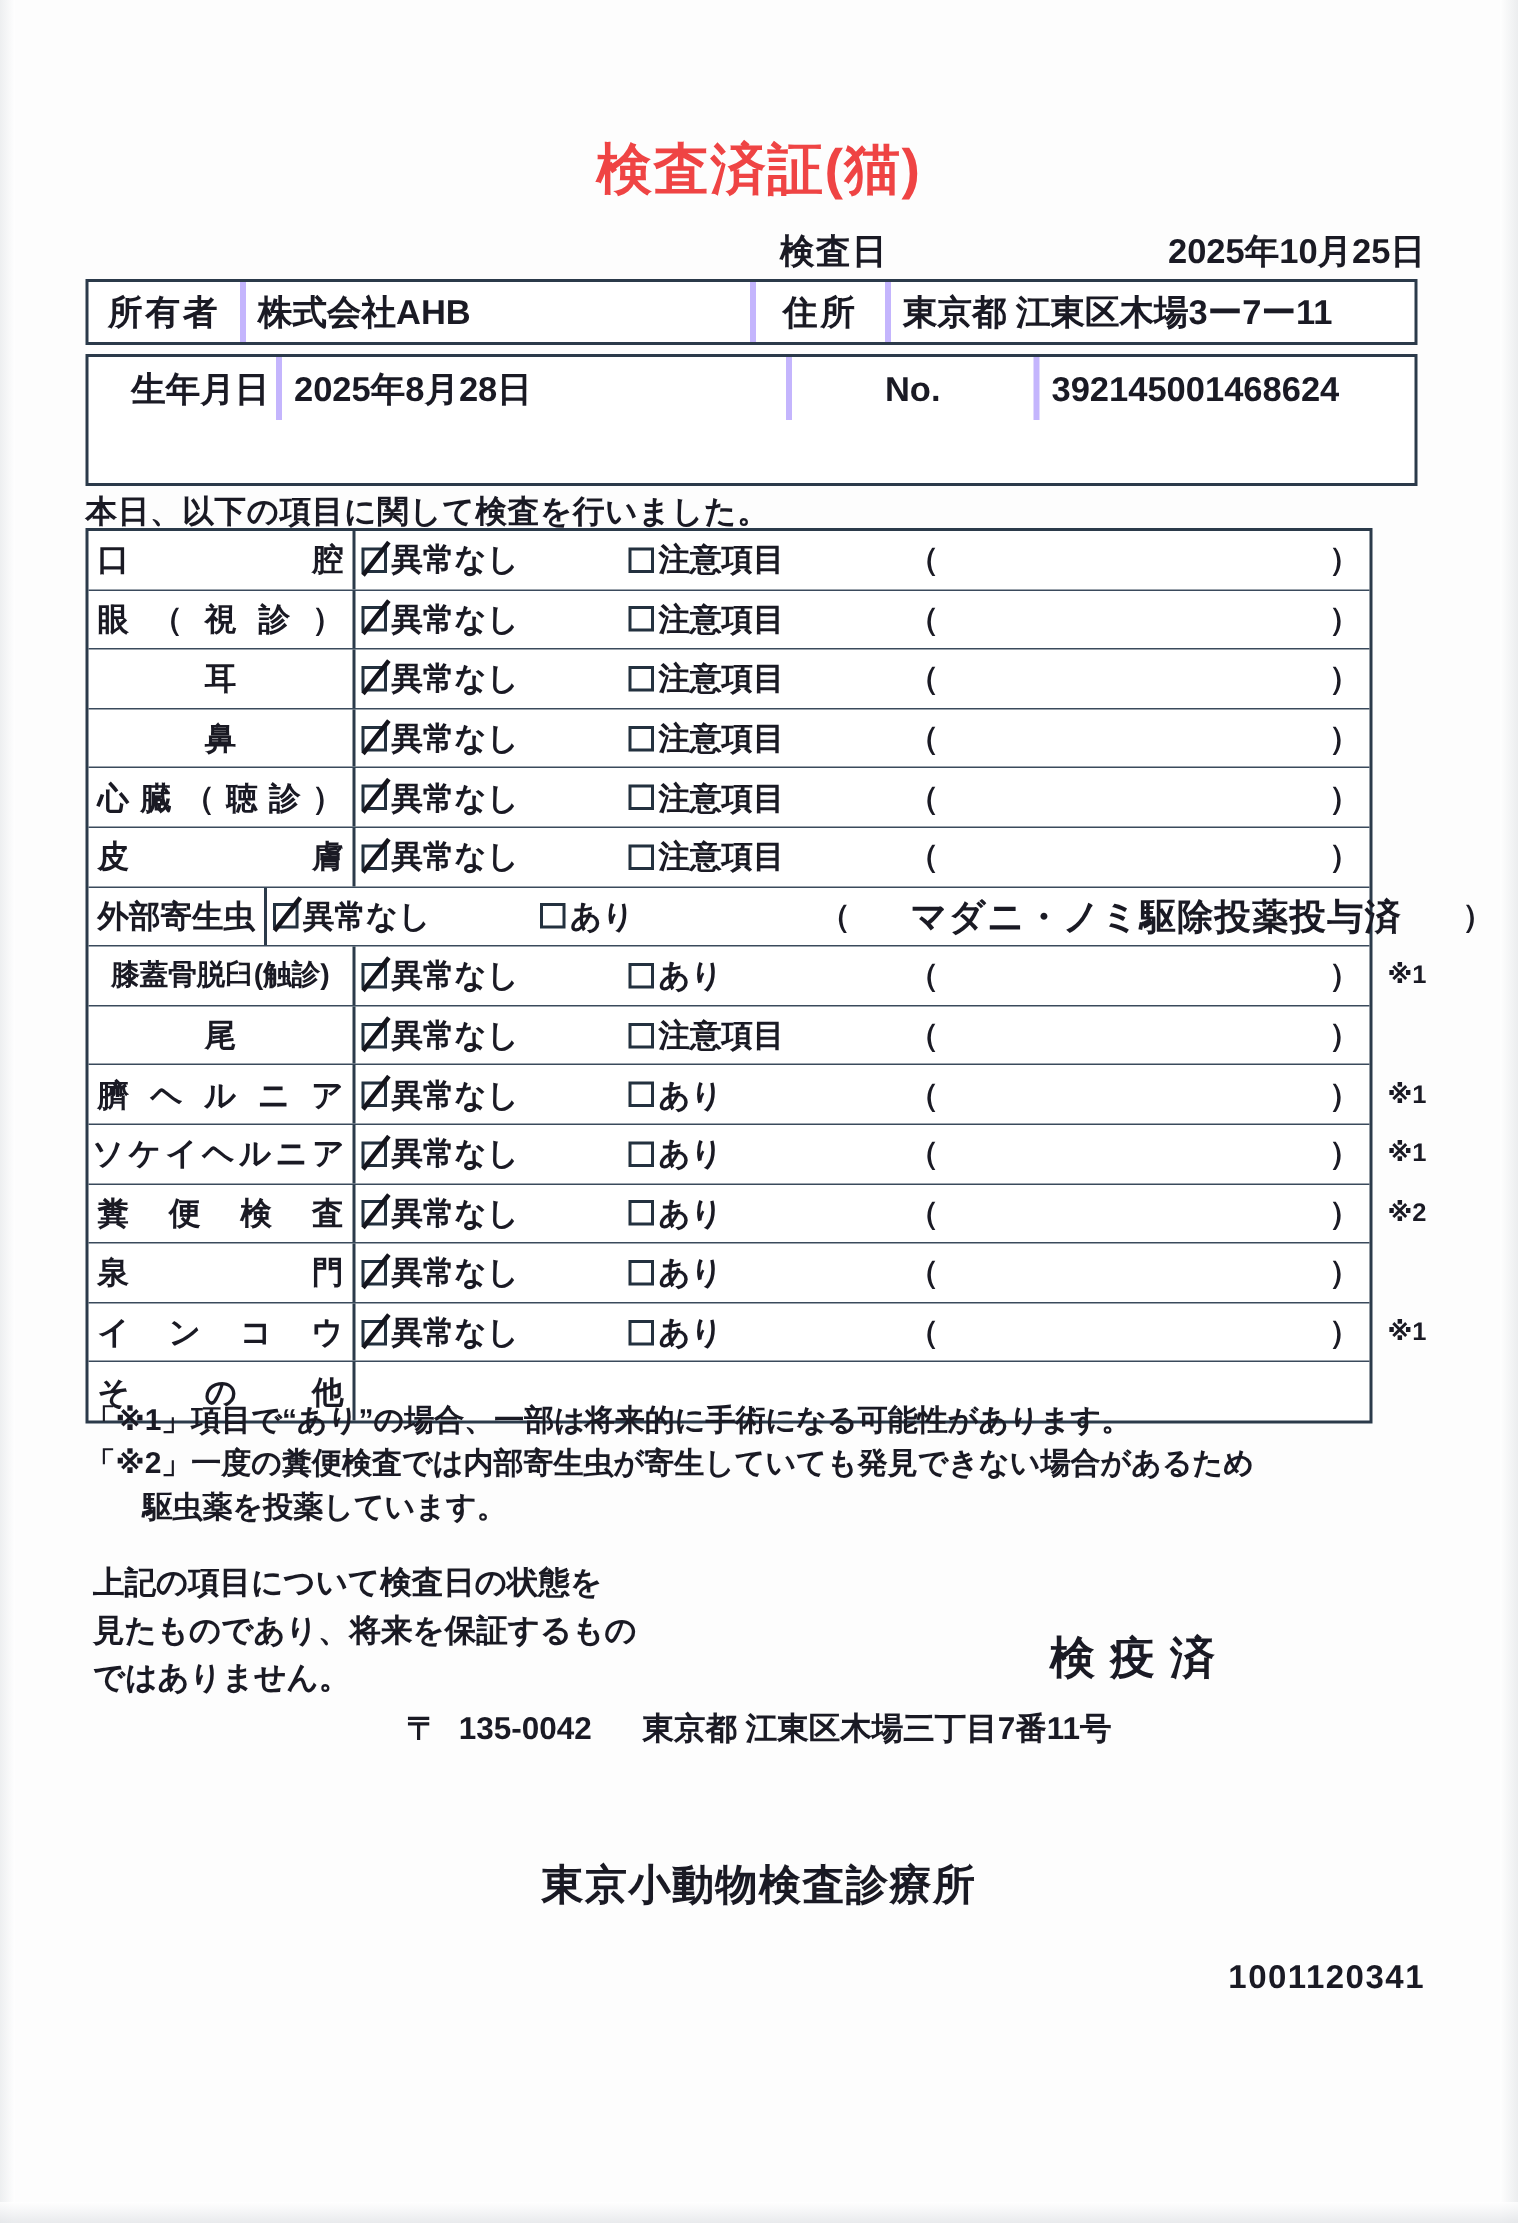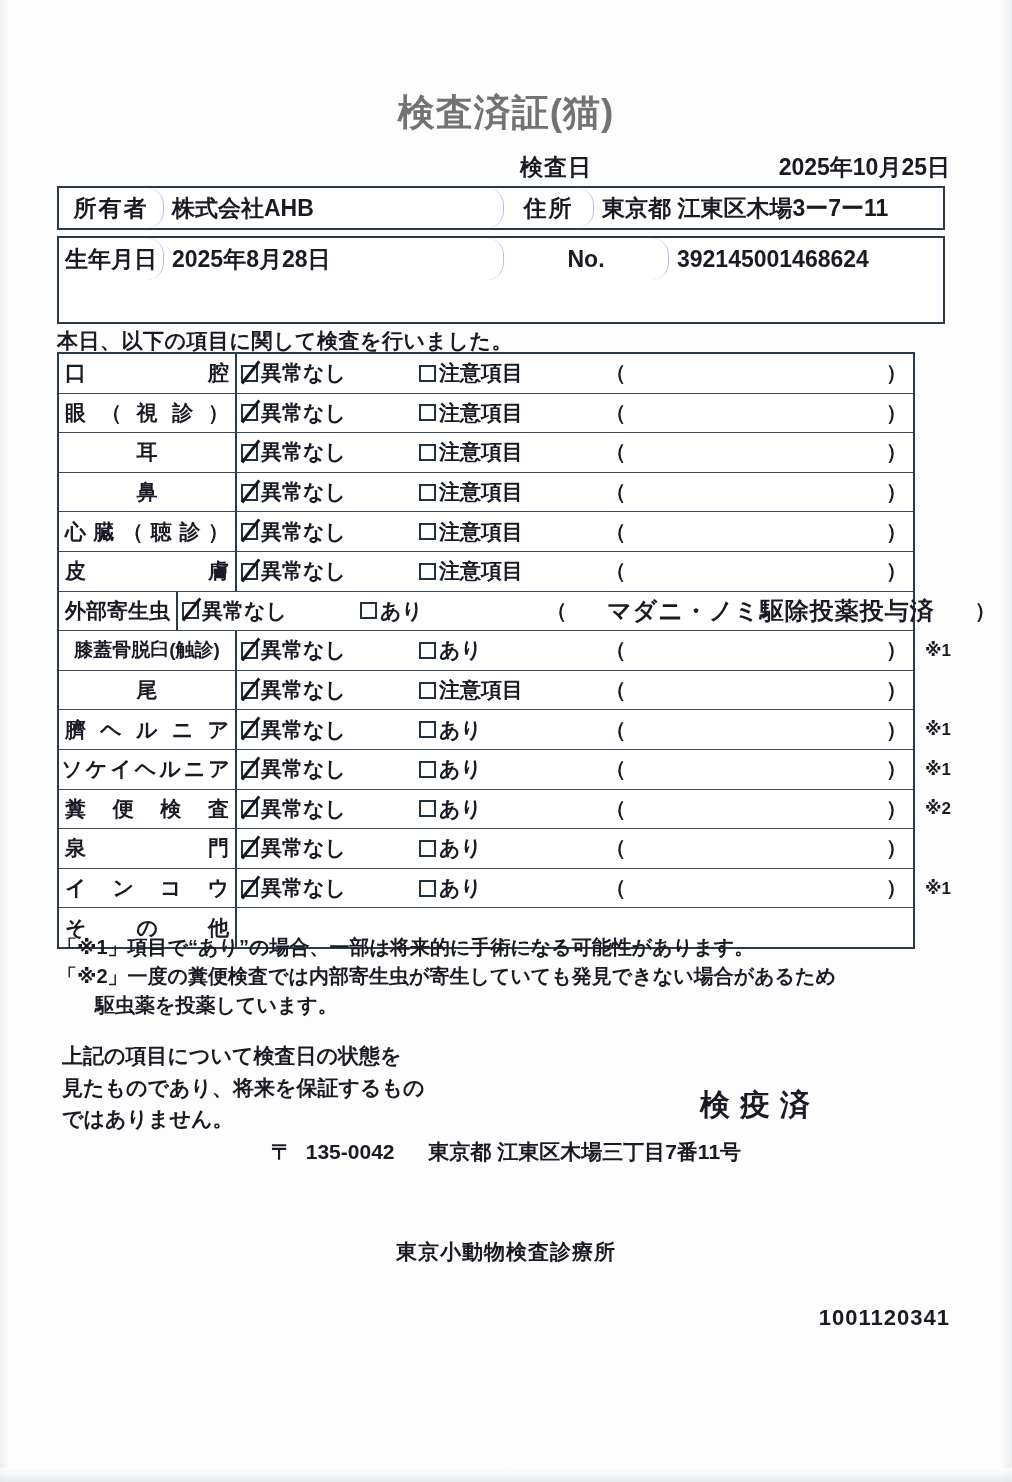--- a/index.html
+++ b/index.html
@@ -41,21 +41,21 @@
   }
 
   .title {
     position: absolute;
     top: 88px;
     left: 0; right: 0;
     text-align: center;
     font-size: 37px;
     font-weight: 700;
     letter-spacing: 1px;
-    color: #737373;
+    color: #ef4444;
   }
 
   .exam-date-row {
     position: absolute;
     top: 152px;
     left: 520px;
     width: 430px;
     display: flex;
     justify-content: space-between;
     align-items: baseline;
@@ -84,21 +84,21 @@
     font-size: 23px;
     padding: 0 8px;
     overflow: hidden;
     white-space: nowrap;
   }
   .cell.hdr {
     justify-content: center;
     font-weight: 700;
     letter-spacing: 2px;
   }
-  .cell.bordR { border-right: 1px solid #c4b5fd; border-radius: 17px; }
+  .cell.bordR { border-right: 4px solid #c4b5fd; }
   .cell.val { font-weight: 700; }
 
   #owner-table { left: 57px; top: 186px; width: 888px; height: 44px; }
   #animal-table { left: 57px; top: 236px; width: 888px; height: 88px; }
 
   
   .intro {
     position: absolute;
     left: 57px;
     top: 327px;
@@ -248,21 +248,21 @@
     top: 1184px;
     text-align: center;
     font-size: 20px;
     font-weight: 700;
   }
   .clinic-name {
     position: absolute;
     left: 0; right: 0;
     top: 1238px;
     text-align: center;
-    font-size: 21px;
+    font-size: 28px;
     font-weight: 700;
     letter-spacing: 1px;
   }
   .vet-name {
     position: absolute;
     left: 0; right: 0;
     top: 1275px;
     text-align: center;
     font-size: 22px;
     font-weight: 700;
@@ -296,21 +296,21 @@
   <div class="tbl" id="owner-table">
     <div class="row" style="height:100%;">
       <div class="cell hdr bordR" style="width:105px;">所有者</div>
       <div class="cell val bordR" style="width:340px;">株式会社AHB</div>
       <div class="cell hdr bordR" style="width:90px;">住所</div>
       <div class="cell val" style="flex:1;">東京都 江東区木場3ー7ー11</div>
     </div>
   </div>
 
   <div class="tbl" id="animal-table">
-    <div class="row" style="height:42px;">
+    <div class="row" style="height:42px;padding-left:24px;">
       <div class="cell hdr bordR" style="width:105px;letter-spacing:0px;">生年月日</div>
       <div class="cell val bordR" style="width:340px;">2025年8月28日</div>
       <div class="cell hdr bordR" style="width:165px;letter-spacing:0px;">No.</div>
       <div class="cell val" style="flex:1;">392145001468624</div>
     </div>
   </div>
 
   <div class="intro">本日、以下の項目に関して検査を行いました。</div>
 
   <div id="check-table">

